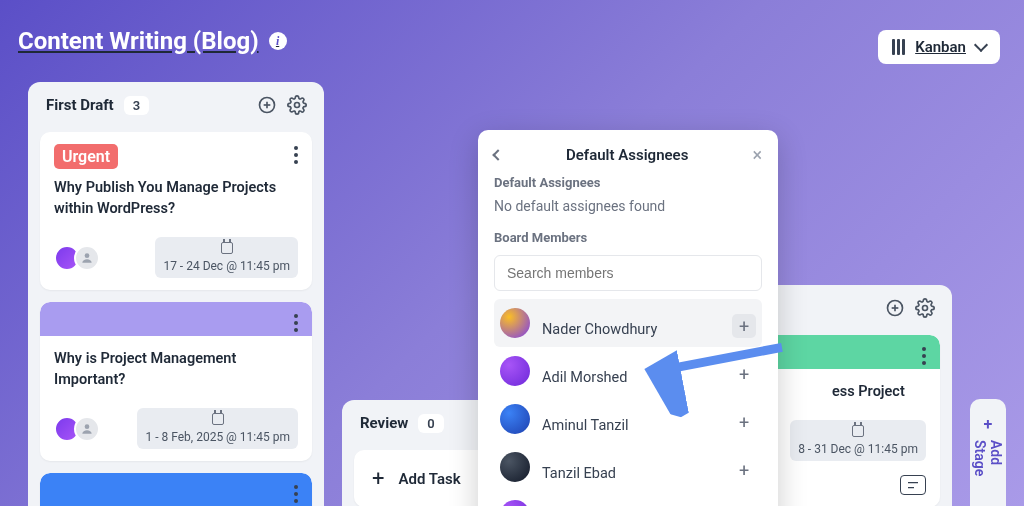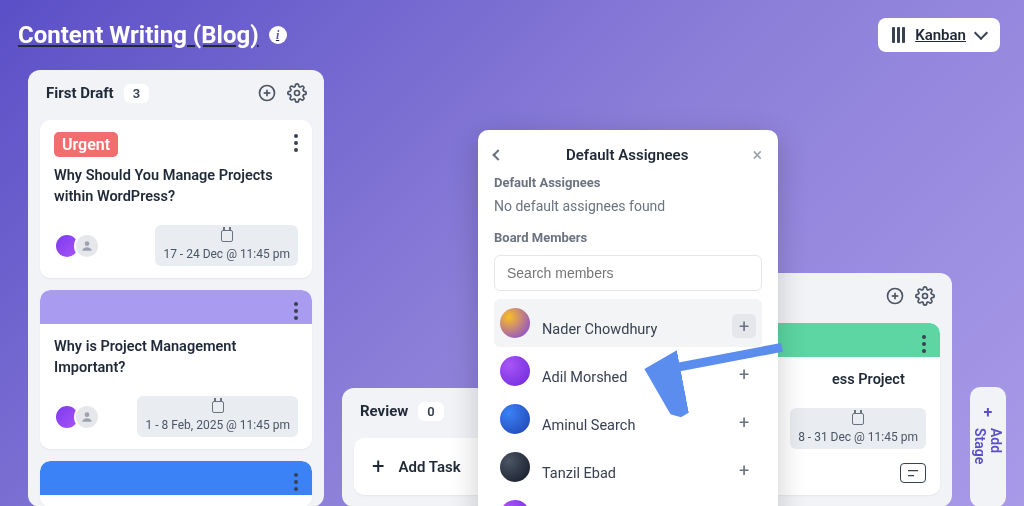--- a/index.html
+++ b/index.html
@@ -23,21 +23,21 @@
     color: #fff; font-size: 24px; font-weight: 700;
   }
   .info-badge {
     width: 18px; height: 18px; border-radius: 50%;
     background: #fff; color: #5b4fc7; font-size: 12px; font-weight: 700;
     display: flex; align-items: center; justify-content: center;
     font-style: italic; font-family: Georgia, serif;
   }
   .view-switch {
     background: #fff; border-radius: 8px; padding: 8px 14px;
-    display: flex; align-items: center; gap: 10px; cursor: pointer;
+    display: flex; align-items: center; gap: 10px; cursor: pointer; margin-top: 12px;
   }
   .view-switch .kanban-icon { display:flex; gap:2px; }
   .view-switch .kanban-icon span { width:3px; height:16px; background:#374151; border-radius:1px; }
   .view-switch .label { font-weight: 600; font-size: 15px; }
   .chevron { width: 10px; height: 10px; border-right:2px solid #374151; border-bottom:2px solid #374151; transform: rotate(45deg); margin-top:-4px; }
 
   .board {
     display: flex; gap: 18px; padding: 0 28px; align-items: flex-end;
   }
   .column {
@@ -205,21 +205,21 @@
       </div>
     </div>
 
     <div class="card">
       <div class="kebab">
           <span></span>
           <span></span>
           <span></span>
         </div>
       <div class="tag-urgent">Urgent</div>
-      <div class="card-title">Why Should You Manage Projects within WordPress?</div>
+      <div class="card-title">Why Publish You Manage Projects within WordPress?</div>
       <div class="card-footer">
         <div class="avatars">
           <div class="avatar purple"></div>
           <div class="avatar grey">
             <svg width="14" height="14" viewBox="0 0 24 24" fill="#9ca3af">
                 <circle cx="12" cy="8" r="4"></circle>
                 <path d="M4 20c0-4 4-6 8-6s8 2 8 6"></path>
               </svg>
           </div>
         </div>
@@ -365,21 +365,21 @@
       <div class="nm">Nader Chowdhury</div>
       <div class="addp">+</div>
     </div>
     <div class="member-row">
       <div class="mav c2"></div>
       <div class="nm">Adil Morshed</div>
       <div class="addp">+</div>
     </div>
     <div class="member-row">
       <div class="mav c3"></div>
-      <div class="nm">Aminul Search</div>
+      <div class="nm">Aminul Tanzil</div>
       <div class="addp">+</div>
     </div>
     <div class="member-row">
       <div class="mav c4"></div>
       <div class="nm">Tanzil Ebad</div>
       <div class="addp">+</div>
     </div>
     <div class="member-row">
       <div class="mav c2"></div>
 

